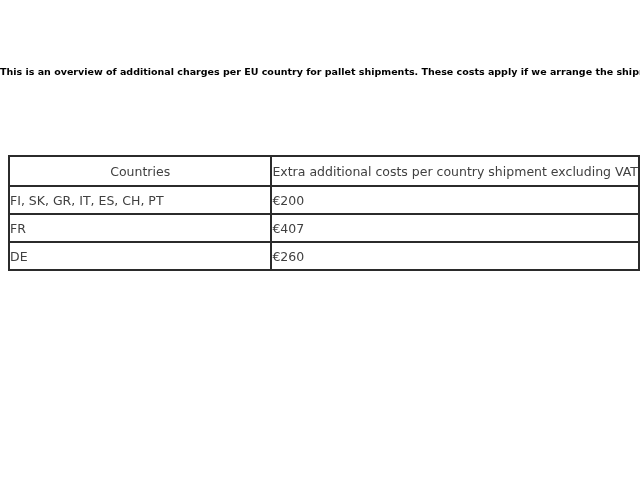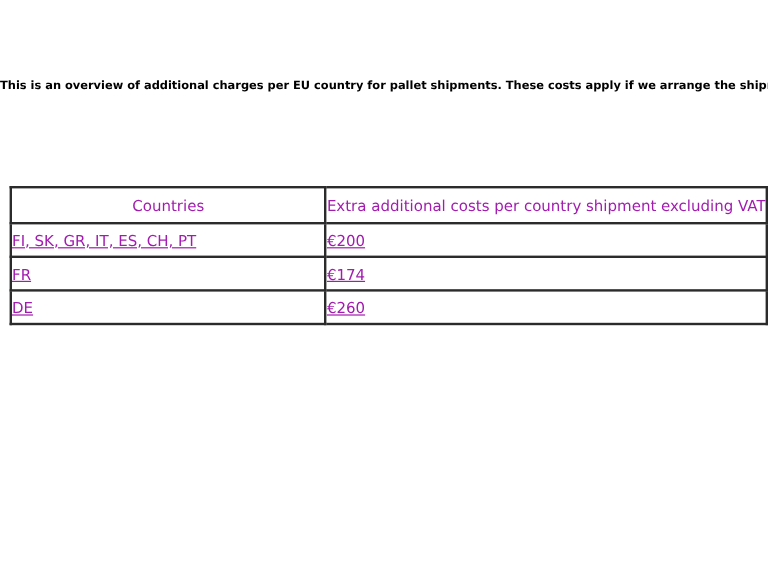--- a/index.html
+++ b/index.html
@@ -34,37 +34,36 @@
     top: 155px;
     border-collapse: collapse;
     table-layout: fixed;
   }
   col.c1 { width: 264px; }
   col.c2 { width: 359px; }
   table.charges th,
   table.charges td {
     border: 2px solid #2b2b2b;
     font-size: 12.5px;
-    color: #a21caf;
+    color: #404040;
     font-weight: normal;
     white-space: nowrap;
     overflow: hidden;
     padding: 0;
     background: #ffffff;
   }
   table.charges thead th {
     height: 28px;
     text-align: center;
     vertical-align: middle;
   }
   table.charges tbody td {
     height: 26px;
     vertical-align: middle;
     text-align: left;
-    text-decoration: underline;
   }
   td.countries { padding-left: 26px; }
   td.cost { padding-left: 33px; }
 </style>
 </head>
 <body>
 
 <div class="canvas">
 
   <p class="intro">This is an overview of additional charges per EU country for pallet shipments. These costs apply if we arrange the shipment instead of pickup.</p>
@@ -80,21 +79,21 @@
         <th>Extra additional costs per country shipment excluding VAT</th>
       </tr>
     </thead>
     <tbody>
       <tr>
         <td class="countries">FI, SK, GR, IT, ES, CH, PT</td>
         <td class="cost">€200</td>
       </tr>
       <tr>
         <td class="countries">FR</td>
-        <td class="cost">€174</td>
+        <td class="cost">€407</td>
       </tr>
       <tr>
         <td class="countries">DE</td>
         <td class="cost">€260</td>
       </tr>
     </tbody>
   </table>
 
 </div>
 

